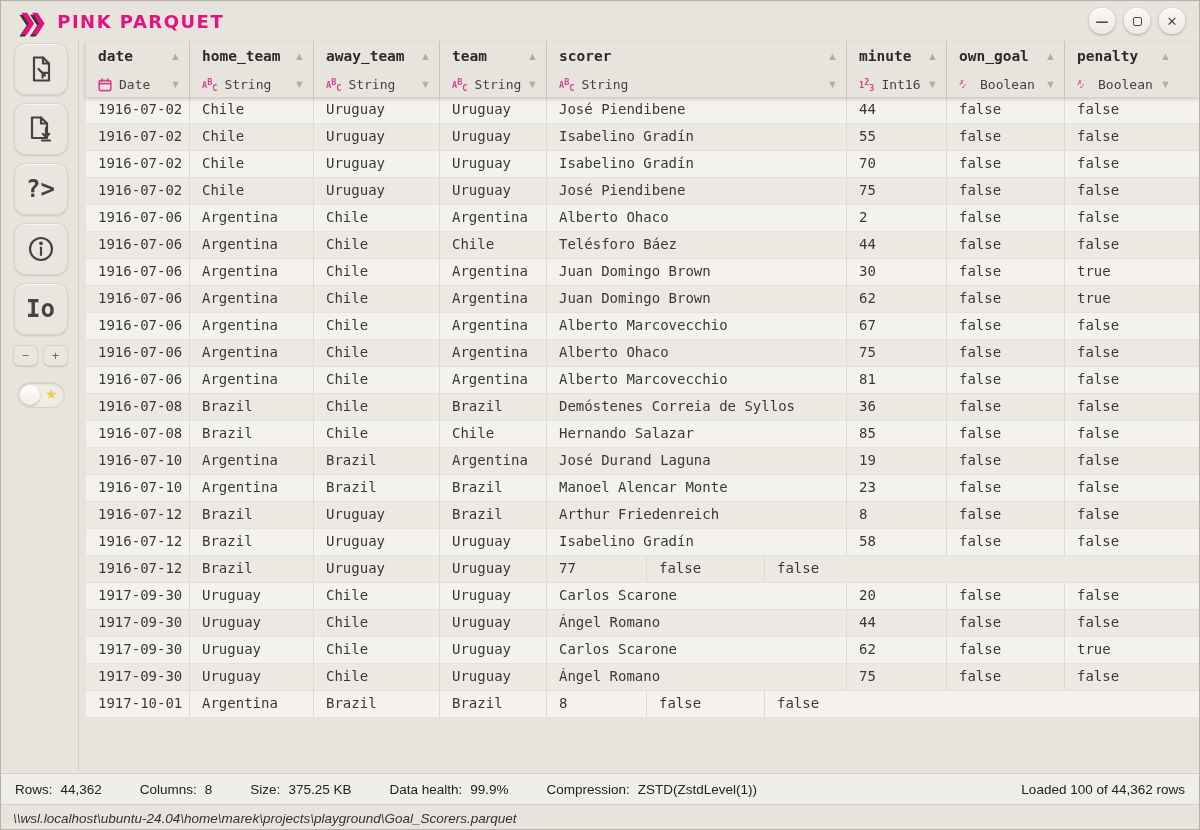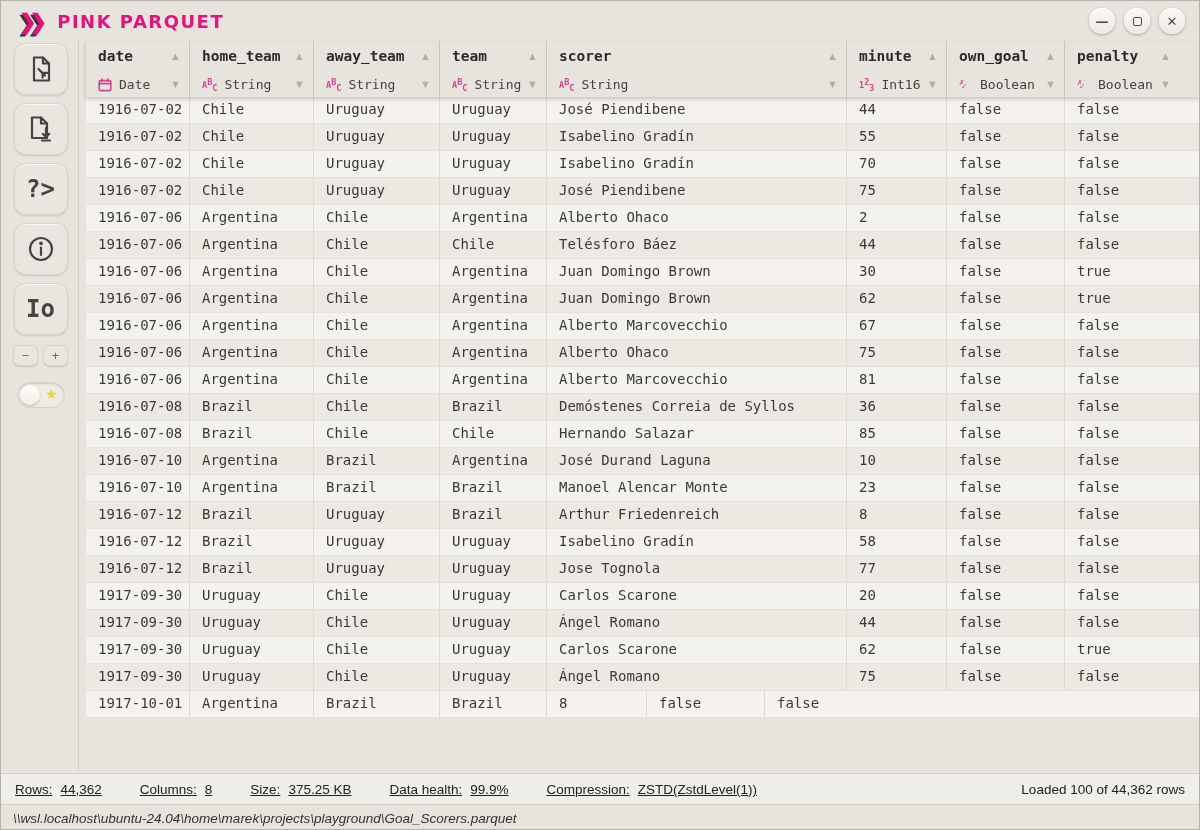--- a/index.html
+++ b/index.html
@@ -122,21 +122,21 @@
     font-size:13px; color:#e0409a; cursor:pointer; padding:0 16px;
     box-shadow:0 1px 1px rgba(120,115,100,.2);
   }
 
   
   .statusbar {
     position:absolute; left:0; right:0; top:772px; height:31px;
     background:#f0eee8; border-top:1px solid #d3cfc5;
     display:flex; align-items:center; padding:0 14px; font-size:13.5px; color:#232220;
   }
-  .stat { margin-right:38px; white-space:nowrap;text-decoration:underline; }
+  .stat { margin-right:38px; white-space:nowrap; }
   .stat .lbl { margin-right:8px; }
   .loaded { margin-left:auto; white-space:nowrap; }
   .pathbar {
     position:absolute; left:0; right:0; top:803px; height:27px;
     background:#e7e4dd; border-top:1px solid #d3cfc5;
     display:flex; align-items:center; padding:0 12px;
     font-size:13.5px; font-style:italic; color:#35332e;
   }
 </style>
 </head>
@@ -450,21 +450,21 @@
             <div class="tcell" style="width: 100px;">85</div>
             <div class="tcell" style="width: 118px;">false</div>
             <div class="tcell" style="width: 115px;">false</div>
           </div>
           <div class="trow even">
             <div class="tcell" style="width: 103px;">1916-07-10</div>
             <div class="tcell" style="width: 124px;">Argentina</div>
             <div class="tcell" style="width: 126px;">Brazil</div>
             <div class="tcell" style="width: 107px;">Argentina</div>
             <div class="tcell" style="width: 300px;">José Durand Laguna</div>
-            <div class="tcell" style="width: 100px;">10</div>
+            <div class="tcell" style="width: 100px;">19</div>
             <div class="tcell" style="width: 118px;">false</div>
             <div class="tcell" style="width: 115px;">false</div>
           </div>
           <div class="trow odd">
             <div class="tcell" style="width: 103px;">1916-07-10</div>
             <div class="tcell" style="width: 124px;">Argentina</div>
             <div class="tcell" style="width: 126px;">Brazil</div>
             <div class="tcell" style="width: 107px;">Brazil</div>
             <div class="tcell" style="width: 300px;">Manoel Alencar Monte</div>
             <div class="tcell" style="width: 100px;">23</div>
@@ -489,21 +489,20 @@
             <div class="tcell" style="width: 300px;">Isabelino Gradín</div>
             <div class="tcell" style="width: 100px;">58</div>
             <div class="tcell" style="width: 118px;">false</div>
             <div class="tcell" style="width: 115px;">false</div>
           </div>
           <div class="trow even">
             <div class="tcell" style="width: 103px;">1916-07-12</div>
             <div class="tcell" style="width: 124px;">Brazil</div>
             <div class="tcell" style="width: 126px;">Uruguay</div>
             <div class="tcell" style="width: 107px;">Uruguay</div>
-            <div class="tcell" style="width: 300px;">Jose Tognola</div>
             <div class="tcell" style="width: 100px;">77</div>
             <div class="tcell" style="width: 118px;">false</div>
             <div class="tcell" style="width: 115px;">false</div>
           </div>
           <div class="trow odd">
             <div class="tcell" style="width: 103px;">1917-09-30</div>
             <div class="tcell" style="width: 124px;">Uruguay</div>
             <div class="tcell" style="width: 126px;">Chile</div>
             <div class="tcell" style="width: 107px;">Uruguay</div>
             <div class="tcell" style="width: 300px;">Carlos Scarone</div>

